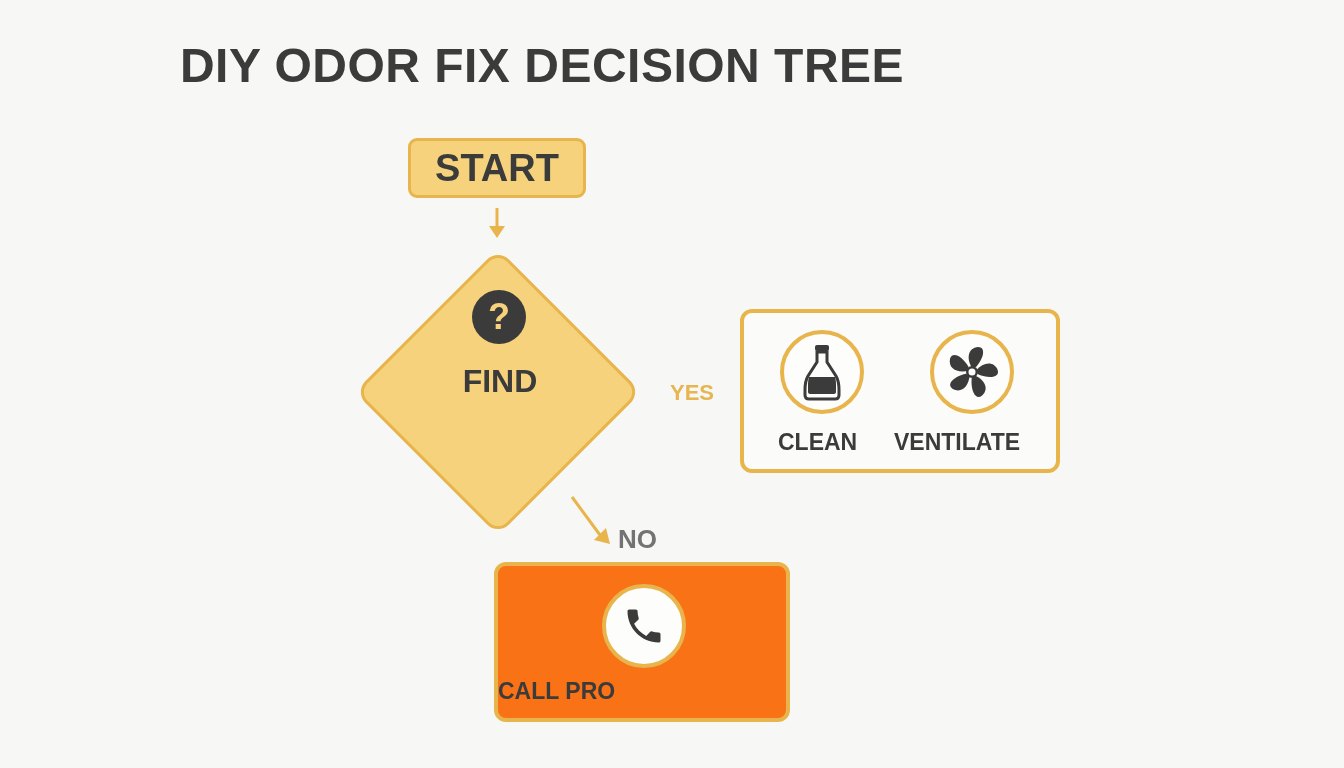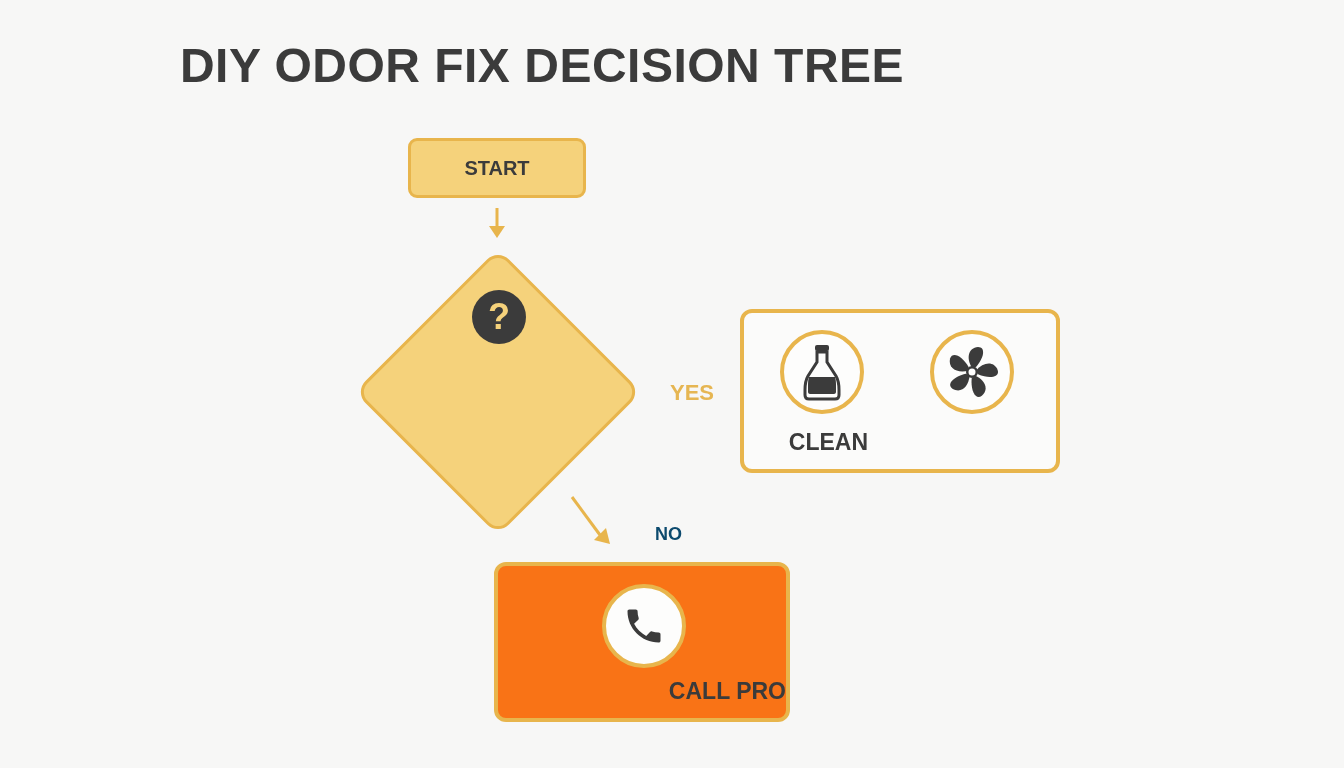--- a/index.html
+++ b/index.html
@@ -12,58 +12,58 @@
   }
   .title {
     position: absolute; left: 0; top: 38px; width: 1084px;
     text-align: center; font-size: 48px; font-weight: 700;
     color: #3b3b3b; letter-spacing: 0.5px;
   }
   .start {
     position: absolute; left: 408px; top: 138px; width: 178px; height: 60px;
     background: #f5d27b; border: 3px solid #e8b54c; border-radius: 9px;
     box-sizing: border-box; display: flex; align-items: center; justify-content: center;
-    font-size: 20px; font-weight: 700; color: #3b3b3b;
+    font-size: 38px; font-weight: 700; color: #3b3b3b;
   }
   svg.overlay { position: absolute; left: 0; top: 0; }
   .diamond-text {
     position: absolute; left: 380px; top: 362px; width: 240px;
     text-align: center; font-size: 32px; font-weight: 700; line-height: 38px;
     color: #3b3b3b;
   }
   .qmark {
     position: absolute; left: 472px; top: 290px; width: 54px; height: 54px;
     border-radius: 50%; background: #3b3b3b; color: #f5d27b;
     display: flex; align-items: center; justify-content: center;
     font-size: 36px; font-weight: 700;
   }
   .label-yes {
     position: absolute; left: 670px; top: 380px;
     font-size: 22px; font-weight: 700; color: #e6b652;
   }
   .label-no {
     position: absolute; left: 618px; top: 524px;
-    font-size: 18px; font-weight: 700; color: #0c4a6e; margin-left: 37px;
+    font-size: 26px; font-weight: 700; color: #737373;
   }
   .yes-box {
     position: absolute; left: 740px; top: 309px; width: 320px; height: 164px;
     border: 4px solid #e8b54c; border-radius: 12px; box-sizing: border-box; background: #fbfbfa;
   }
   .no-box {
     position: absolute; left: 494px; top: 562px; width: 296px; height: 160px;
     border: 4px solid #e8b54c; border-radius: 12px; box-sizing: border-box; background: #f97316;
   }
   .icon-circle {
     position: absolute; width: 84px; height: 84px; border-radius: 50%;
     border: 4px solid #e8b54c; box-sizing: border-box; background: #fdfdfc;
     display: flex; align-items: center; justify-content: center;
   }
   .action-label {
     position: absolute; font-size: 23px; font-weight: 700; color: #3b3b3b;
-    text-align: right; white-space: nowrap;
+    text-align: left; white-space: nowrap;
   }
 </style>
 </head>
 <body>
 
 <div class="title">DIY ODOR FIX DECISION TREE</div>
 
 <div class="start">
   <span>START</span>
 </div>
@@ -80,20 +80,21 @@
   </g>
 
   <g>
     <line x1="572" y1="497" x2="600" y2="535" stroke="#e8b54c" stroke-width="3"></line>
     <polygon points="594,540 610,544 606,528" fill="#e8b54c"></polygon>
   </g>
 </svg>
 
 <div class="qmark">?</div>
 <div class="diamond-text">
+  <div>FIND</div>
 </div>
 
 <div class="label-yes">YES</div>
 <div class="label-no">NO</div>
 
 <div class="yes-box">
   <div class="icon-circle" style="left:36px; top:17px;">
     <svg width="44" height="58" viewBox="0 0 44 58">
       <rect x="15" y="2" width="14" height="6" rx="2" fill="#3b3b3b"></rect>
       <path d="M17 9 h10 v10 l9 14 c3 5 3 10 3 14 v5 c0 3 -2 4 -4 4 h-26 c-2 0 -4 -1 -4 -4 v-5 c0 -4 0 -9 3 -14 l9 -14 z" fill="none" stroke="#3b3b3b" stroke-width="3"></path>
@@ -108,20 +109,21 @@
         <path d="M0 -4 C -6 -14 -4 -24 6 -25 C 14 -25 12 -14 4 -5 Z" transform="rotate(0)"></path>
         <path d="M0 -4 C -6 -14 -4 -24 6 -25 C 14 -25 12 -14 4 -5 Z" transform="rotate(72)"></path>
         <path d="M0 -4 C -6 -14 -4 -24 6 -25 C 14 -25 12 -14 4 -5 Z" transform="rotate(144)"></path>
         <path d="M0 -4 C -6 -14 -4 -24 6 -25 C 14 -25 12 -14 4 -5 Z" transform="rotate(216)"></path>
         <path d="M0 -4 C -6 -14 -4 -24 6 -25 C 14 -25 12 -14 4 -5 Z" transform="rotate(288)"></path>
       </g>
       <circle cx="0" cy="0" r="6" fill="#3b3b3b"></circle>
       <circle cx="0" cy="0" r="3.5" fill="#ffffff"></circle>
     </svg>
   </div>
+  <div class="action-label" style="left:150px; top:116px; width:156px;">VENTILATE</div>
 </div>
 
 <div class="no-box">
   <div class="icon-circle" style="left:104px; top:18px;">
     <svg width="44" height="44" viewBox="0 0 24 24">
       <path fill="#3b3b3b" d="M6.6 10.8c1.4 2.8 3.8 5.1 6.6 6.6l2.2-2.2c.3-.3.7-.4 1-.2 1.1.4 2.3.6 3.6.6.6 0 1 .4 1 1V20c0 .6-.4 1-1 1C10.6 21 3 13.4 3 4c0-.6.4-1 1-1h3.5c.6 0 1 .4 1 1 0 1.3.2 2.5.6 3.6.1.3 0 .7-.2 1L6.6 10.8z"></path>
     </svg>
   </div>
   <div class="action-label" style="left:0; top:112px; width:288px;">CALL PRO</div>
 </div>

